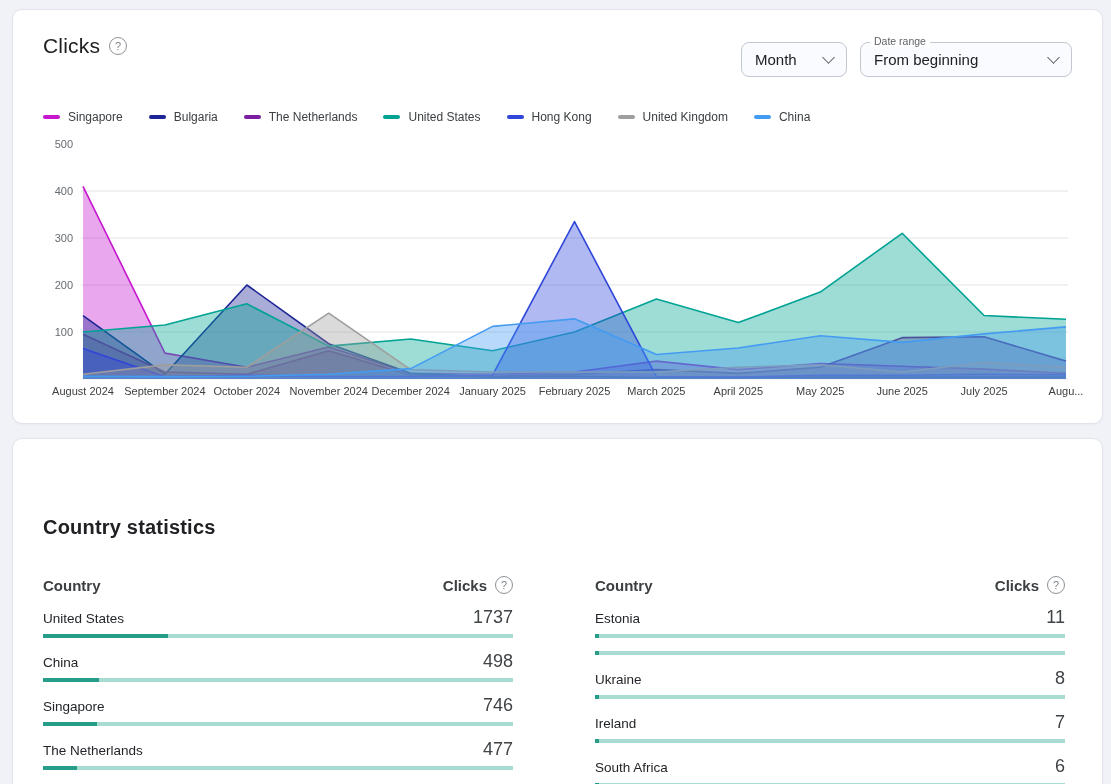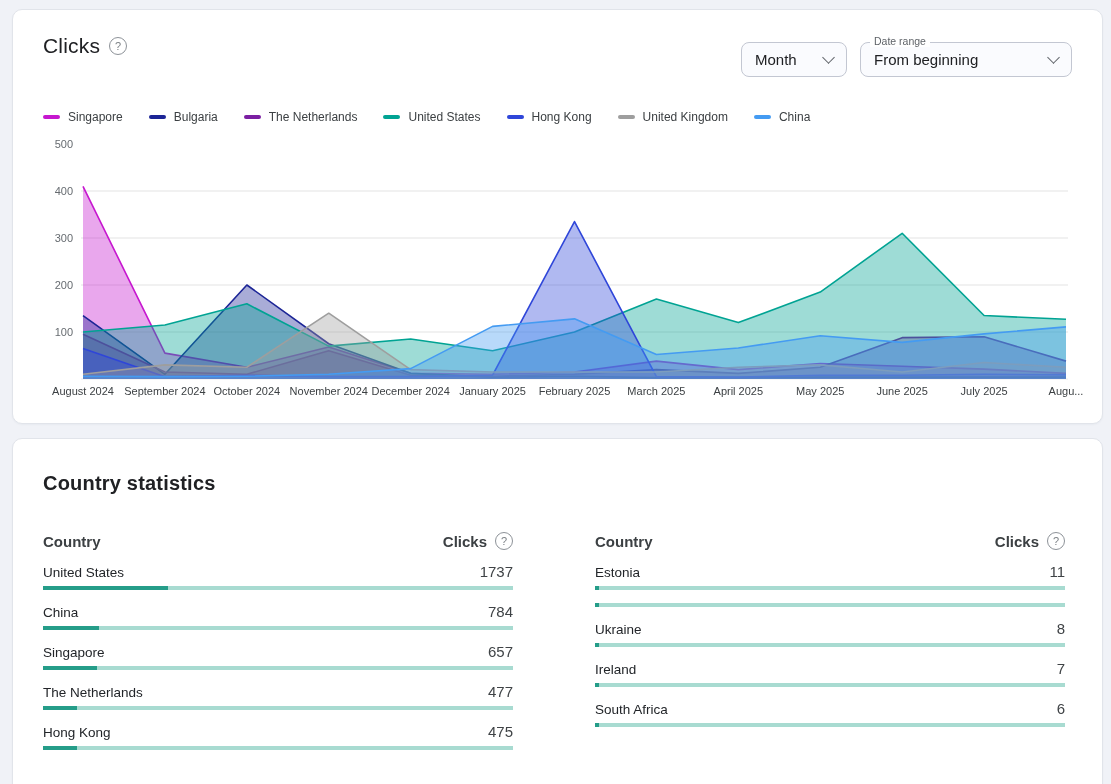--- a/index.html
+++ b/index.html
@@ -51,30 +51,30 @@
   .legend-swatch { width:17px; height:4px; border-radius:2px; flex:0 0 auto; }
   .legend-label { font-size:12px; color:#3c4043; white-space:nowrap; }
 
   
   .chart-wrap { margin-top:14px; }
   .chart-wrap svg { overflow:visible; display:block; }
   .ytick { font-size:11px; fill:#666b70; }
   .xtick { font-size:11px; fill:#3c4043; }
 
   
-  .country-title { padding-top:33px; font-size:20px; color:#202124; letter-spacing:0.2px; }
+  .country-title { padding-top:33px; font-size:20px; color:#202124; letter-spacing:0.2px;margin-top:44px; }
   .tables { display:flex; gap:82px; margin-top:37px; }
   .stat-table { width:470px; }
   .table-head { display:flex; justify-content:space-between; align-items:center; }
   .col-header { font-size:15px; font-weight:bold; color:#3c4043; display:flex; align-items:center; gap:8px; }
   .rows { margin-top:9px; }
   .stat-row { margin-top:13px; }
   .row-line { display:flex; justify-content:space-between; align-items:baseline; }
   .country-name { font-size:13.5px; color:#222529; }
-  .clicks-value { font-size:15px; color:#3f4346;margin-left:23px; }
+  .clicks-value { font-size:18px; color:#3f4346;margin-left:23px; }
   .bar-track { margin-top:6px; height:4px; width:100%; }
   .bar-fill { height:100%; }
 </style>
 </head>
 <body>
 
 <section class="card" id="clicks-card">
   <div class="pad">
     <div class="panel-header">
       <div class="panel-title">
@@ -187,30 +187,30 @@
                 <span class="country-name">United States</span>
                 <span class="clicks-value">1737</span>
               </div>
               <div class="bar-track" style="background: rgb(168, 219, 209);">
                 <div class="bar-fill" style="background: rgb(37, 157, 137); width: 26.5191%;"></div>
               </div>
             </div>
             <div class="stat-row">
               <div class="row-line">
                 <span class="country-name">China</span>
-                <span class="clicks-value">784</span>
+                <span class="clicks-value">498</span>
               </div>
               <div class="bar-track" style="background: rgb(168, 219, 209);">
                 <div class="bar-fill" style="background: rgb(37, 157, 137); width: 11.9695%;"></div>
               </div>
             </div>
             <div class="stat-row">
               <div class="row-line">
                 <span class="country-name">Singapore</span>
-                <span class="clicks-value">657</span>
+                <span class="clicks-value">746</span>
               </div>
               <div class="bar-track" style="background: rgb(168, 219, 209);">
                 <div class="bar-fill" style="background: rgb(37, 157, 137); width: 11.3893%;"></div>
               </div>
             </div>
             <div class="stat-row">
               <div class="row-line">
                 <span class="country-name">The Netherlands</span>
                 <span class="clicks-value">477</span>
               </div>

